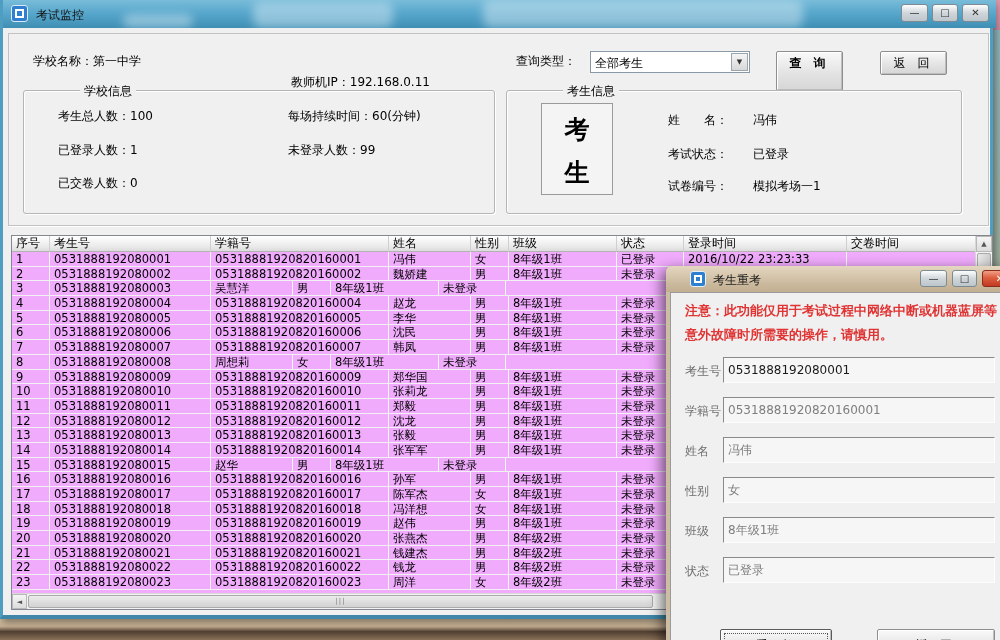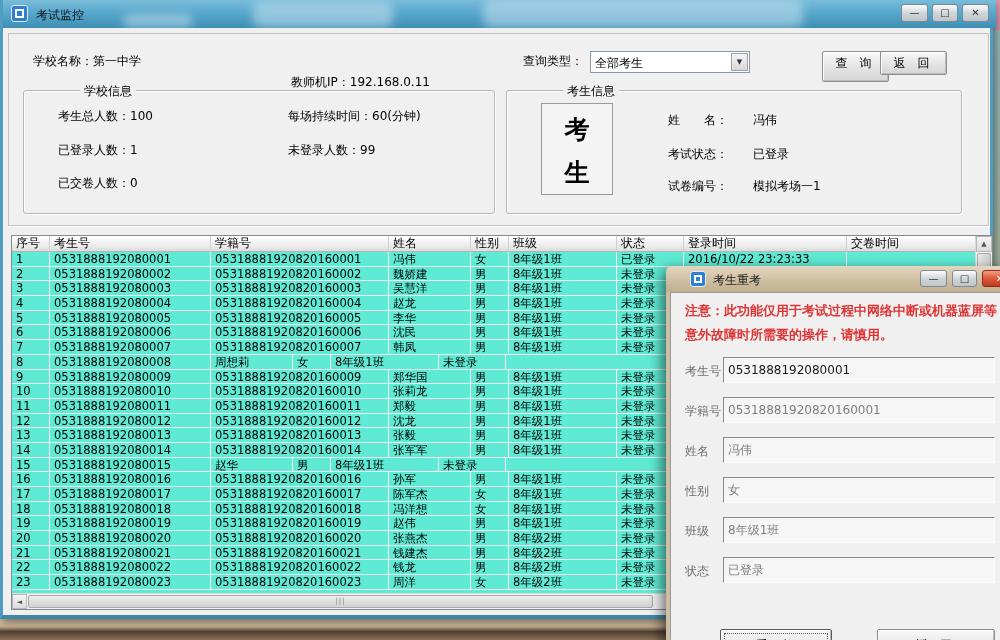--- a/index.html
+++ b/index.html
@@ -36,21 +36,21 @@
     border:1px solid #8e8e8e;border-radius:2px;box-sizing:border-box;text-align:center;
     box-shadow:inset 1px 1px 0 #fff, inset -1px -1px 0 #bdbdbd;}
   .btn span{display:inline-block;letter-spacing:4px;}
   
   .groupbox{position:absolute;border:1px solid #b5b5b5;border-radius:3px;box-shadow:1px 1px 0 #fff,inset 1px 1px 0 #fff;}
   .legend{position:absolute;top:-8px;left:8px;background:#f0f0f0;padding:0 4px;margin-left:48px;}
   #photo-box{left:538px;top:103px;width:72px;height:92px;border:1px solid #9a9a9a;background:#f4f4f4;
     text-align:center;font-family:"DejaVu Serif","Liberation Serif",serif;font-weight:bold;font-size:25px;box-sizing:border-box;}
   #photo-box div{margin-top:9px;line-height:34px;}
   
-  #table-frame{left:8px;top:235px;width:982px;height:375px;border:1px solid #828790;background:#5eead4;box-sizing:border-box;overflow:hidden;}
+  #table-frame{left:8px;top:235px;width:982px;height:375px;border:1px solid #828790;background:#f0abfc;box-sizing:border-box;overflow:hidden;}
   #table-header{position:absolute;left:0;top:0;width:964px;height:16px;display:flex;}
   .th{box-sizing:border-box;height:16px;line-height:15px;padding-left:4px;
     background:linear-gradient(180deg,#ffffff,#eaeaea 70%,#dcdcdc);
     border-right:1px solid #cfcfcf;border-bottom:1px solid #b3b3b3;overflow:hidden;white-space:nowrap;}
   #table-body{position:absolute;left:0;top:16px;width:964px;}
   .tr{display:flex;height:14.7px;}
   .td{box-sizing:border-box;height:14.7px;line-height:14px;padding-left:4px;overflow:hidden;white-space:nowrap;
     border-bottom:1px solid #f1f1f1;border-right:1px solid #f6f6f6;font-size:11.5px;}
   .c0{width:38px;}.c1{width:161px;}.c2{width:178px;}.c3{width:82px;}.c4{width:38px;}
   .c5{width:108px;}.c6{width:67px;}.c7{width:163px;}.c8{width:129px;}
@@ -75,21 +75,21 @@
   #dlg-client{position:absolute;left:4px;top:26px;width:337px;height:350px;background:#f0f0f0;border:1px solid #9a9a9a;box-sizing:border-box;}
   .warn{position:absolute;left:14px;color:#e03333;font-weight:bold;font-size:13px;white-space:nowrap;}
   .fld-label{position:absolute;left:14px;color:#6e6e6e;}
   .fld-box{position:absolute;left:52px;width:272px;height:26px;background:#f6f6f6;box-sizing:border-box;
     border-top:1px solid #8a8a8a;border-left:1px solid #8a8a8a;border-bottom:1px solid #fdfdfd;border-right:1px solid #fdfdfd;
     line-height:24px;padding-left:4px;color:#7e7e7e;overflow:hidden;white-space:nowrap;}
   .fld-box.primary{color:#1a1a1a;}
   #retake-btn{left:49px;top:336px;width:112px;height:32px;line-height:30px;border:1px solid #5a5a5a;}
   #retake-btn:before{content:"";position:absolute;left:3px;top:3px;right:3px;bottom:3px;border:1px dotted #555;}
   #dlg-back-btn{left:206px;top:336px;width:118px;height:32px;line-height:30px;}
-  #query-btn{left:819px;top:51px;width:67px;height:31px;line-height:22px;}
+  #query-btn{left:773px;top:51px;width:67px;height:40px;line-height:22px;font-weight:bold;}
   #back-btn{left:877px;top:51px;width:67px;height:24px;line-height:22px;}
 </style>
 </head>
 <body>
 
 <div id="desktop" class="abs"></div>
 <div id="desk-top-right" class="abs"></div>
 <div id="bottom-strip" class="abs"></div>
 
 <div id="main-window" class="abs">
@@ -106,21 +106,21 @@
   </div>
 
   <div id="top-panel" class="abs"></div>
 
   <span class="lbl" style="left:30px;top:53px;font-family:Liberation Mono, monospace;">
     <span>学校名称：</span><span>第一中学</span>
   </span>
   <span class="lbl" style="left:288px;top:53px;margin-top:21px;">
     <span>教师机IP：</span><span>192.168.0.11</span>
   </span>
-  <span class="lbl" style="left:513px;top:53px;margin-left:7px;">查询类型：</span>
+  <span class="lbl" style="left:513px;top:53px;">查询类型：</span>
 
   <div id="query-combo" class="abs">
     <span class="val">全部考生</span>
     <span id="combo-arrow">▼</span>
   </div>
 
   <div id="query-btn" class="btn"><span>查 询</span></div>
   <div id="back-btn" class="btn"><span>返 回</span></div>
 
   <div class="groupbox" style="left:20px;top:90px;width:470px;height:122px;">
@@ -177,21 +177,20 @@
           <span class="td c3">魏娇建</span>
           <span class="td c4">男</span>
           <span class="td c5">8年级1班</span>
           <span class="td c6">未登录</span>
           <span class="td c7"></span>
           <span class="td c8"></span>
         </div>
         <div class="tr">
           <span class="td c0">3</span>
           <span class="td c1">0531888192080003</span>
-          <span class="td c2">05318881920820160003</span>
           <span class="td c3">吴慧洋</span>
           <span class="td c4">男</span>
           <span class="td c5">8年级1班</span>
           <span class="td c6">未登录</span>
           <span class="td c7"></span>
           <span class="td c8"></span>
         </div>
         <div class="tr">
           <span class="td c0">4</span>
           <span class="td c1">0531888192080004</span>

